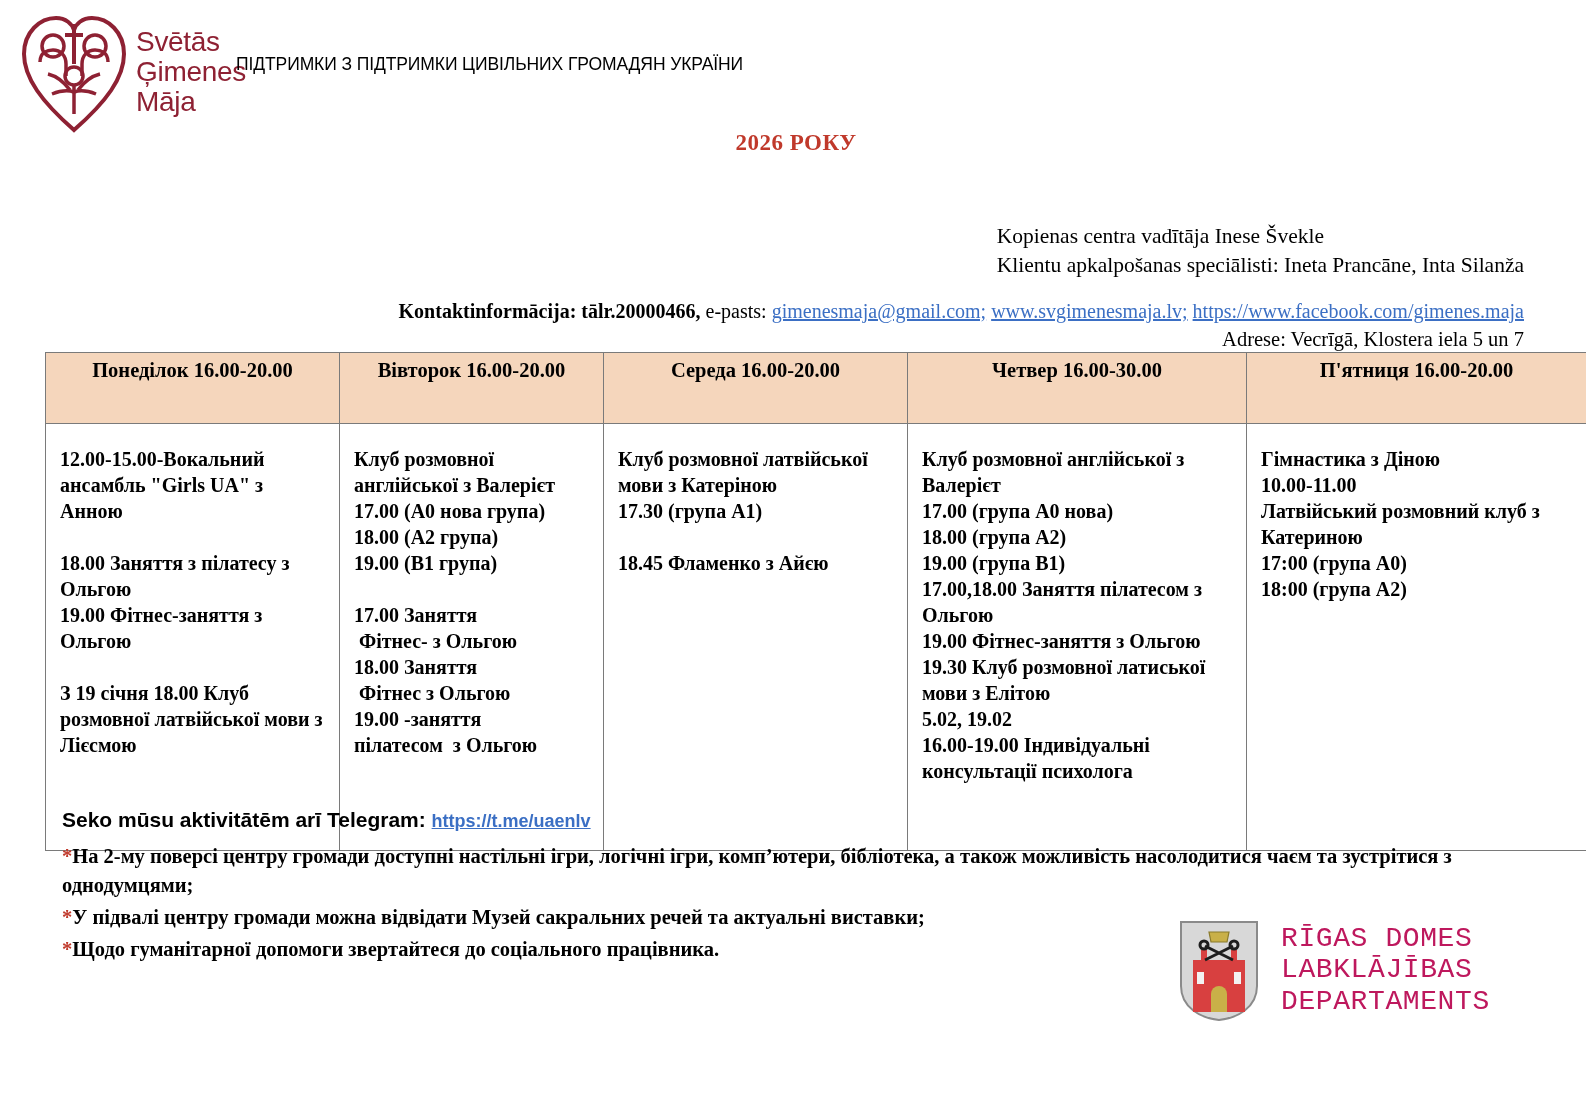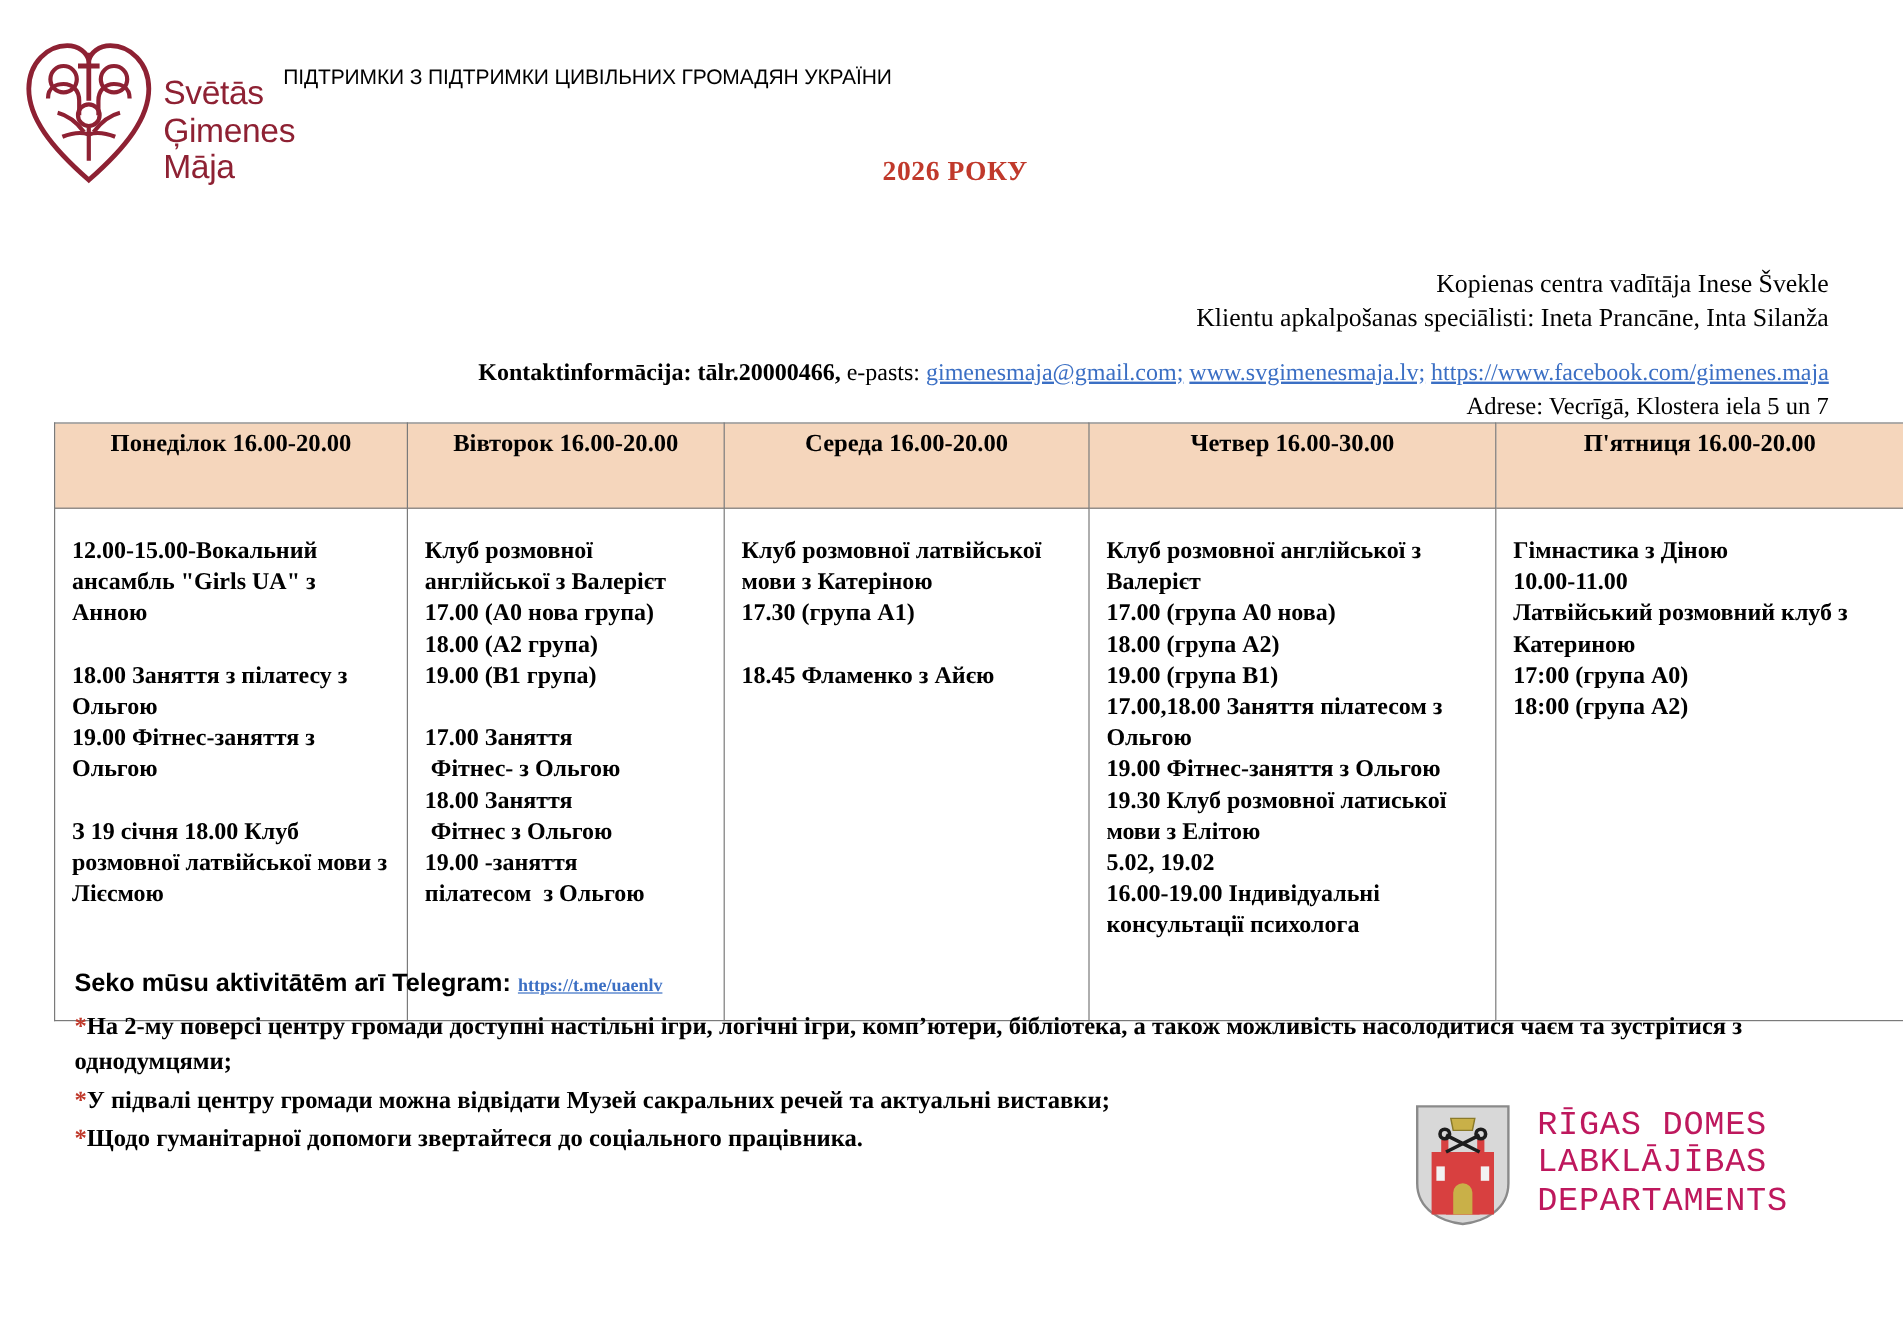--- a/index.html
+++ b/index.html
@@ -24,25 +24,25 @@
   }
 
   
   .header {
     position: relative;
     height: 180px;
   }
   .logo-block {
     position: absolute;
     left: 18px;
-    top: 14px;
+    top: 2px;
     width: 232px;
     height: 140px;
     display: flex;
-    align-items: flex-end;
+    align-items: center;
   }
   .logo-mark {
     width: 112px;
     height: 124px;
     flex: none;
   }
   .logo-words {
     margin-left: 6px;
     color: #8e2133;
     font-family: "Liberation Sans", sans-serif;
@@ -82,21 +82,20 @@
     font-weight: bold;
     font-size: 23px;
     letter-spacing: 0.5px;
   }
 
   
   .staff-block {
     position: absolute;
     right: 62px;
     top: 222px;
-    text-align: right;
     font-size: 21.5px;
     line-height: 1.34;
   }
   .contact-line {
     position: absolute;
     left: 0;
     top: 300px;
     width: 1524px;
     text-align: right;
     font-size: 20px;
@@ -158,22 +157,22 @@
     top: 808px;
     width: 1460px;
   }
   .telegram-line {
     font-family: "Liberation Sans", sans-serif;
     font-weight: bold;
     font-size: 21px;
     margin-bottom: 10px;
   }
   .telegram-line .lnk {
-    font-family: Liberation Serif, serif;
-    font-size: 15px;
+    font-family: Liberation Sans, sans-serif;
+    font-size: 18px;
     text-align: right;
   }
   .note {
     font-size: 20.5px;
     font-weight: bold;
     line-height: 1.42;
     margin-bottom: 3px;
   }
   .star { color: #c0392b; }
 

